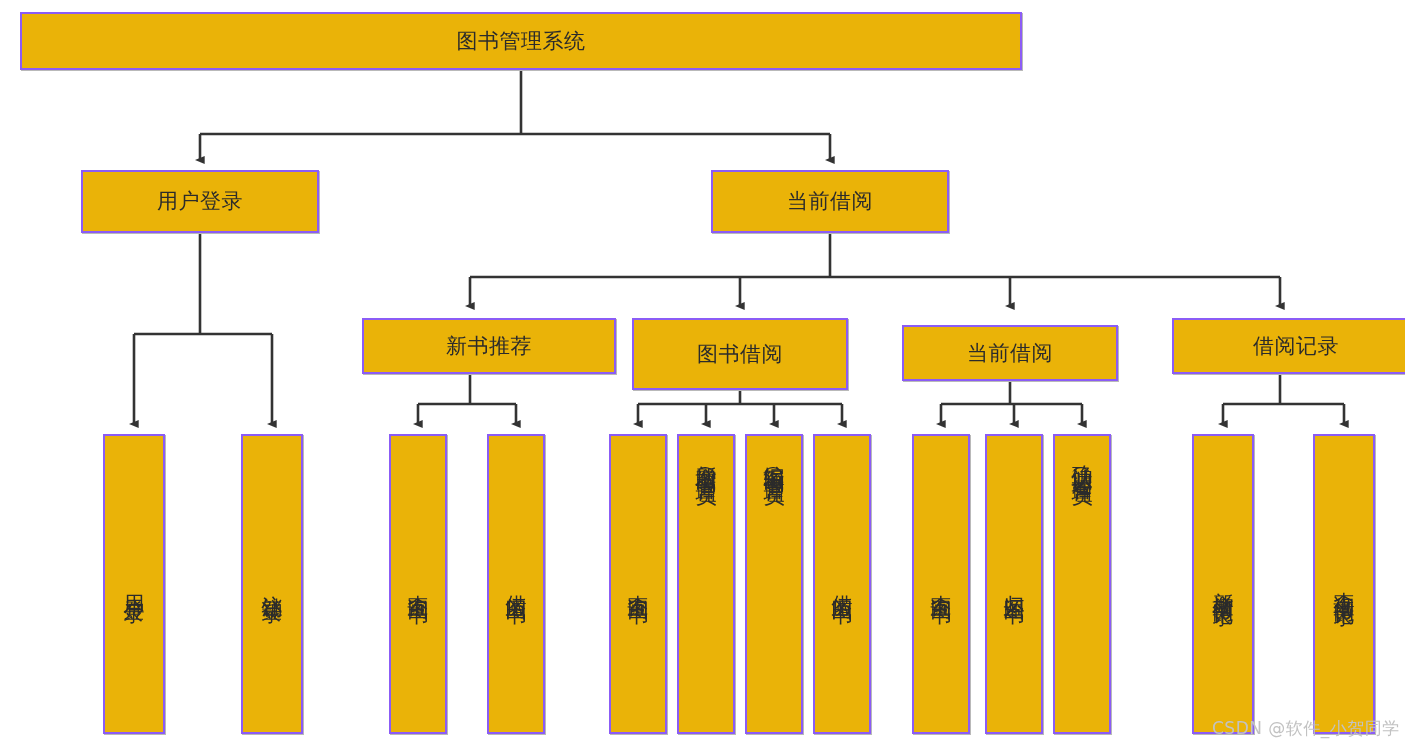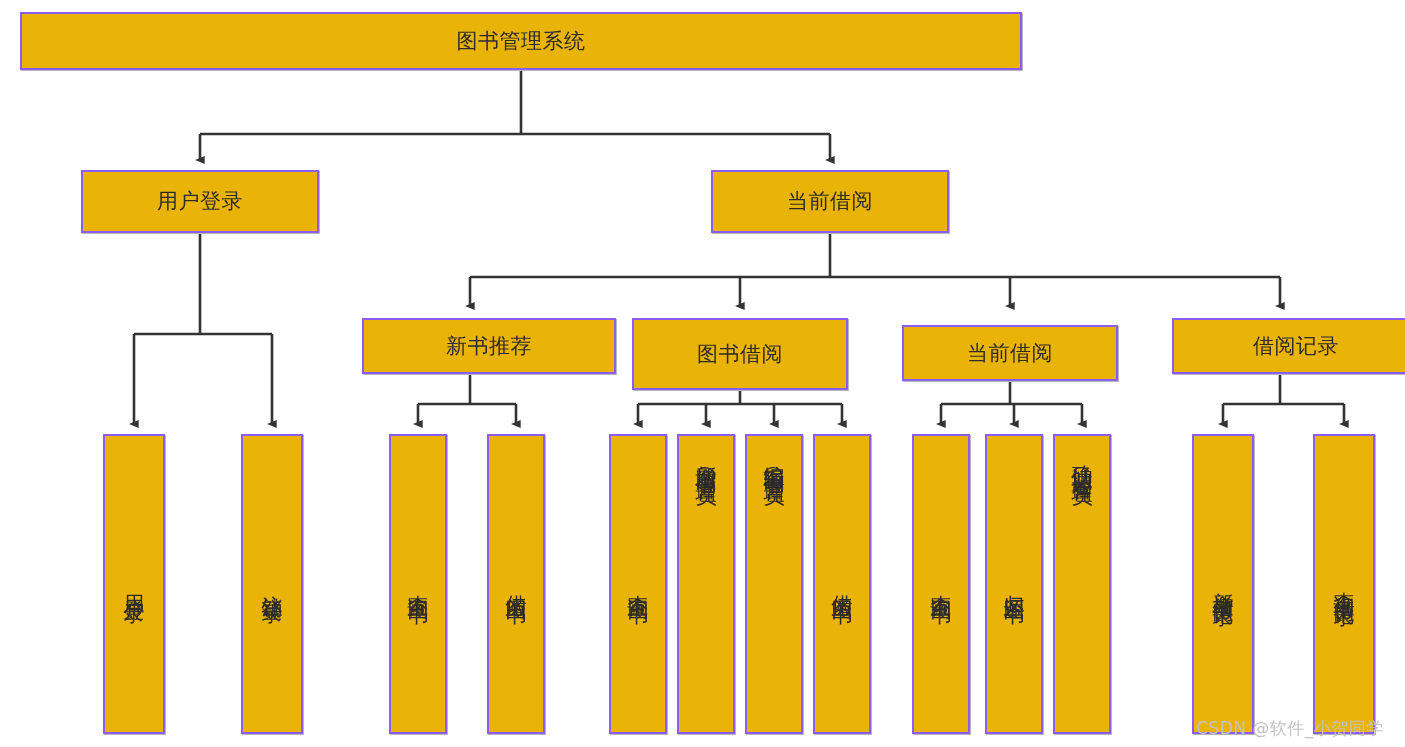--- a/index.html
+++ b/index.html
@@ -57,20 +57,21 @@
   .node.vertical.centered {
     align-items: center;
     padding-top: 0;
   }
   .watermark {
     position: absolute;
     color: #c2c2c2;
     font-size: 17px;
     letter-spacing: 0.5px;
     white-space: nowrap;
+    margin-left: 16px;
   }
 </style>
 </head>
 <body>
 
 <div id="canvas">
 
   <svg id="wires" viewBox="0 0 1405 747" xmlns="http://www.w3.org/2000/svg">
     <defs>
       <marker id="arrow" markerWidth="10" markerHeight="10" refX="4.2" refY="5" orient="auto" markerUnits="userSpaceOnUse">

